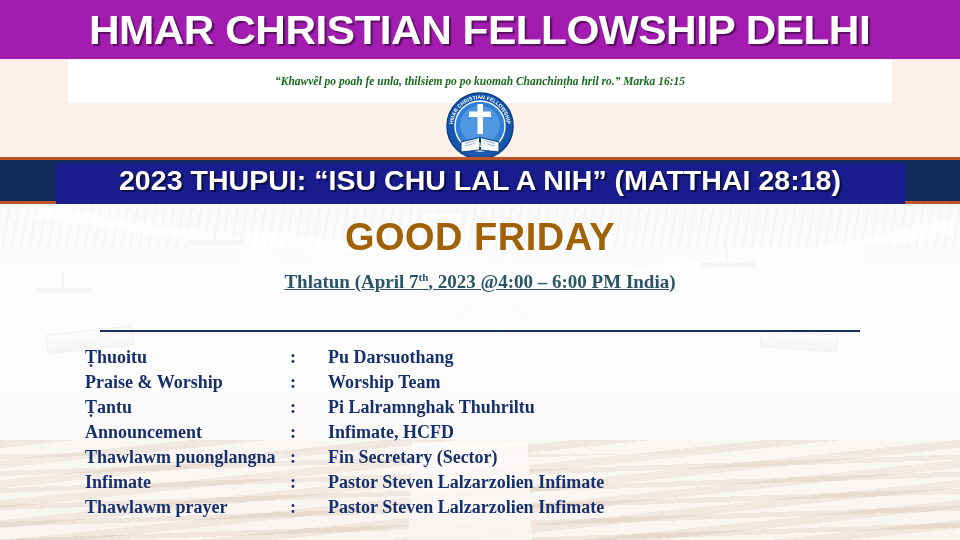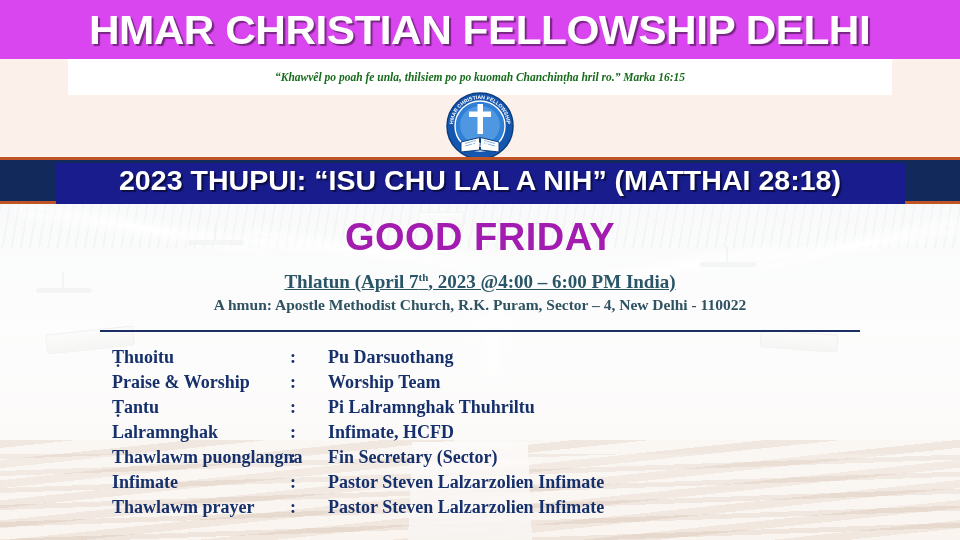--- a/index.html
+++ b/index.html
@@ -6,35 +6,35 @@
   body{
     width:960px;height:540px;overflow:hidden;
     font-family:"Liberation Serif", serif;
     background:#fbf0ea;
   }
   .poster{position:relative;width:960px;height:540px;overflow:hidden;background:#fbf0ea;}
 
   
   .green-bar{
     position:absolute;left:0;top:0;width:960px;height:59px;
-    background:#d946ef;
+    background:#a21caf;
     display:flex;align-items:center;justify-content:center;
   }
   .org-title{
     font-family:"Liberation Sans", sans-serif;
     font-weight:bold;font-size:40px;line-height:40px;
     color:#ffffff;letter-spacing:-0.5px;
     white-space:nowrap;
     transform:scaleX(1.06);
     text-shadow:2px 2px 1px rgba(0,0,0,.45);
   }
 
   
   .verse-band{
-    position:absolute;left:68px;top:59px;width:824px;height:36px;
+    position:absolute;left:68px;top:59px;width:824px;height:44px;
     background:#ffffff;
     display:flex;align-items:center;justify-content:center;
   }
   .verse-text{
     font-family:"Liberation Serif", serif;
     font-style:italic;font-weight:bold;
     font-size:11.5px;color:#176b1c;white-space:nowrap;
   }
 
   
@@ -129,21 +129,21 @@
     position:absolute;left:0;top:0;width:960px;height:336px;
     background:linear-gradient(180deg,rgba(255,255,255,.80) 0%,rgba(255,255,255,.72) 45%,rgba(255,252,250,.58) 100%);
   }
 
   
   .content{position:absolute;left:0;top:204px;width:960px;height:336px;}
 
   .good-friday{
     position:absolute;left:0;top:14px;width:960px;text-align:center;
     font-family:"Liberation Sans", sans-serif;
-    font-weight:bold;font-size:38px;line-height:38px;color:#a21caf;
+    font-weight:bold;font-size:38px;line-height:38px;color:#a16207;
     letter-spacing:0.5px;
     text-shadow:1px 1px 0 rgba(255,255,255,.55);
   }
   .datetime{
     position:absolute;left:0;top:62px;width:960px;text-align:center;
     font-family:"Liberation Serif", serif;
     font-weight:bold;font-size:19px;line-height:22px;color:#2a5566;
     white-space:nowrap;
     text-decoration:underline;
   }
@@ -162,21 +162,21 @@
   .program{
     position:absolute;left:0;top:143px;width:960px;
   }
   .prow{
     display:flex;align-items:baseline;
     height:25px;
     font-family:"Liberation Serif", serif;
     font-weight:bold;font-size:18px;color:#16306b;
     text-shadow:0 1px 0 rgba(255,255,255,.35);
   }
-  .pname{width:290px;padding-left:112px;box-sizing:border-box;white-space:nowrap;}
+  .pname{width:290px;padding-left:85px;box-sizing:border-box;white-space:nowrap;}
   .pcolon{width:38px;text-align:left;}
   .pvalue{white-space:nowrap;}
 </style>
 </head>
 <body>
 
 <div class="poster">
 
   <div class="green-bar">
     <div class="org-title">HMAR CHRISTIAN FELLOWSHIP DELHI</div>
@@ -244,21 +244,20 @@
   </div>
 
   <div class="content">
 
     <div class="good-friday">GOOD FRIDAY</div>
 
     <div class="datetime">
       <span>Thlatun (April 7</span><sup>th</sup><span>,  2023  @4:00 – 6:00 PM India)</span>
     </div>
 
-    <div class="venue">A hmun: Apostle Methodist Church, R.K. Puram, Sector – 4, New Delhi - 110022</div>
 
     <div class="divider"></div>
 
     <div class="program">
 
       <div class="prow">
         <span class="pname">Ṭhuoitu</span>
         <span class="pcolon">:</span>
         <span class="pvalue">Pu Darsuothang</span>
       </div>
@@ -269,21 +268,21 @@
         <span class="pvalue">Worship Team</span>
       </div>
 
       <div class="prow">
         <span class="pname">Ṭantu</span>
         <span class="pcolon">:</span>
         <span class="pvalue">Pi Lalramnghak Thuhriltu</span>
       </div>
 
       <div class="prow">
-        <span class="pname">Lalramnghak</span>
+        <span class="pname">Announcement</span>
         <span class="pcolon">:</span>
         <span class="pvalue">Infimate, HCFD</span>
       </div>
 
       <div class="prow">
         <span class="pname">Thawlawm puonglangna</span>
         <span class="pcolon">:</span>
         <span class="pvalue">Fin Secretary (Sector)</span>
       </div>
 

